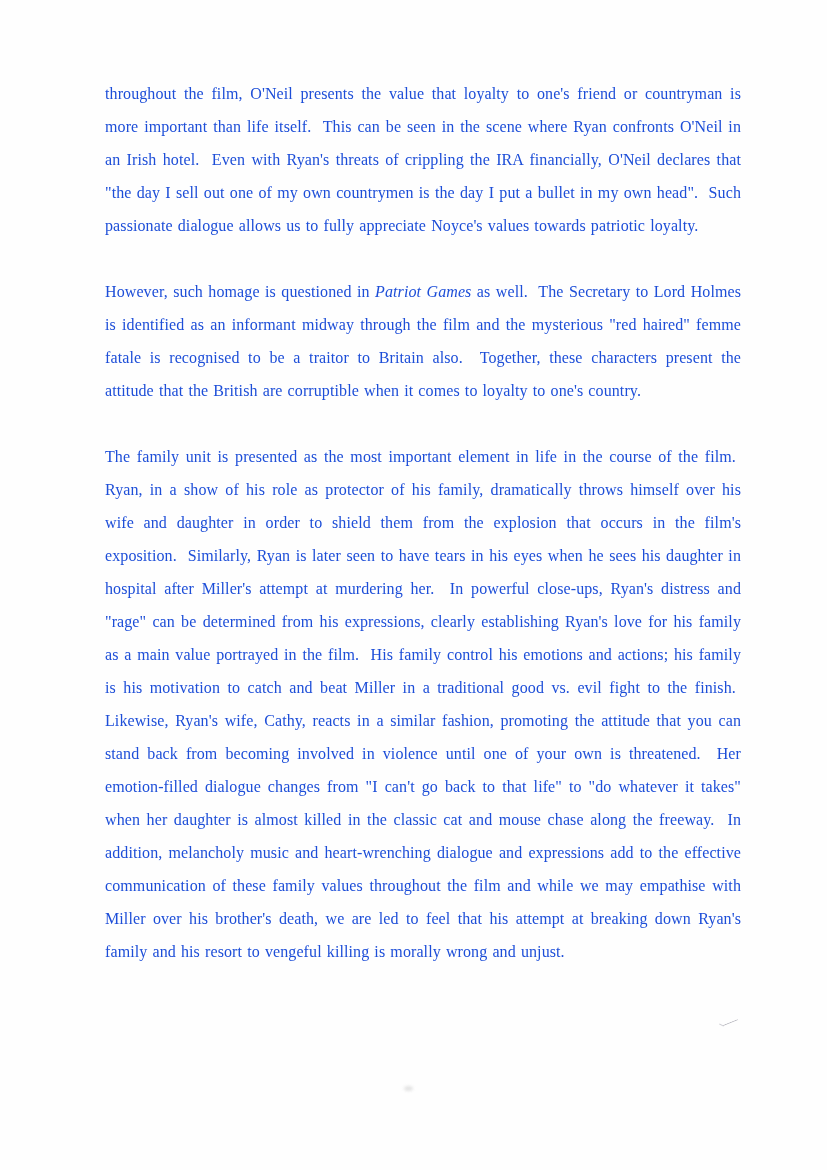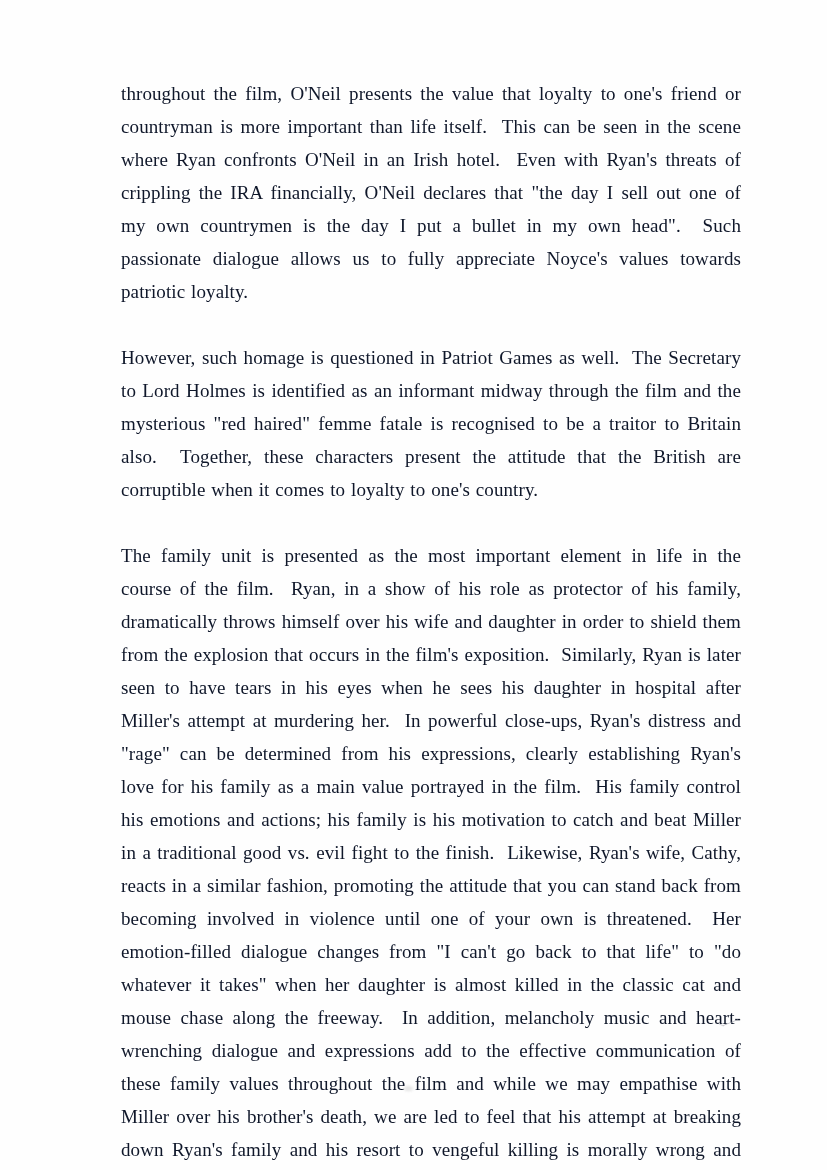--- a/index.html
+++ b/index.html
@@ -16,32 +16,33 @@
     overflow: hidden;
     font-family: "Liberation Serif", "DejaVu Serif", serif;
   }
   .content {
     position: absolute;
     left: 105px;
     top: 77px;
     width: 636px;
   }
   .content p {
-    margin: 0 0 33px 16px;
-    font-size: 19px;
+    margin: 0 0 33px 0;
+    font-size: 16px;
     line-height: 33px;
-    color: #0f172a;
+    color: #1d4ed8;
     text-align: justify;
     letter-spacing: 0.1px;
     word-spacing: 1px;
   }
   .content p:last-child {
     margin-bottom: 0;
   }
   .italic-title {
+    font-style: italic;
   }
   
   .pen-tick {
     position: absolute;
     left: 722px;
     top: 1022px;
     width: 17px;
     height: 2px;
     border-top: 1.6px solid #a9a9b2;
     transform: rotate(-22deg);

